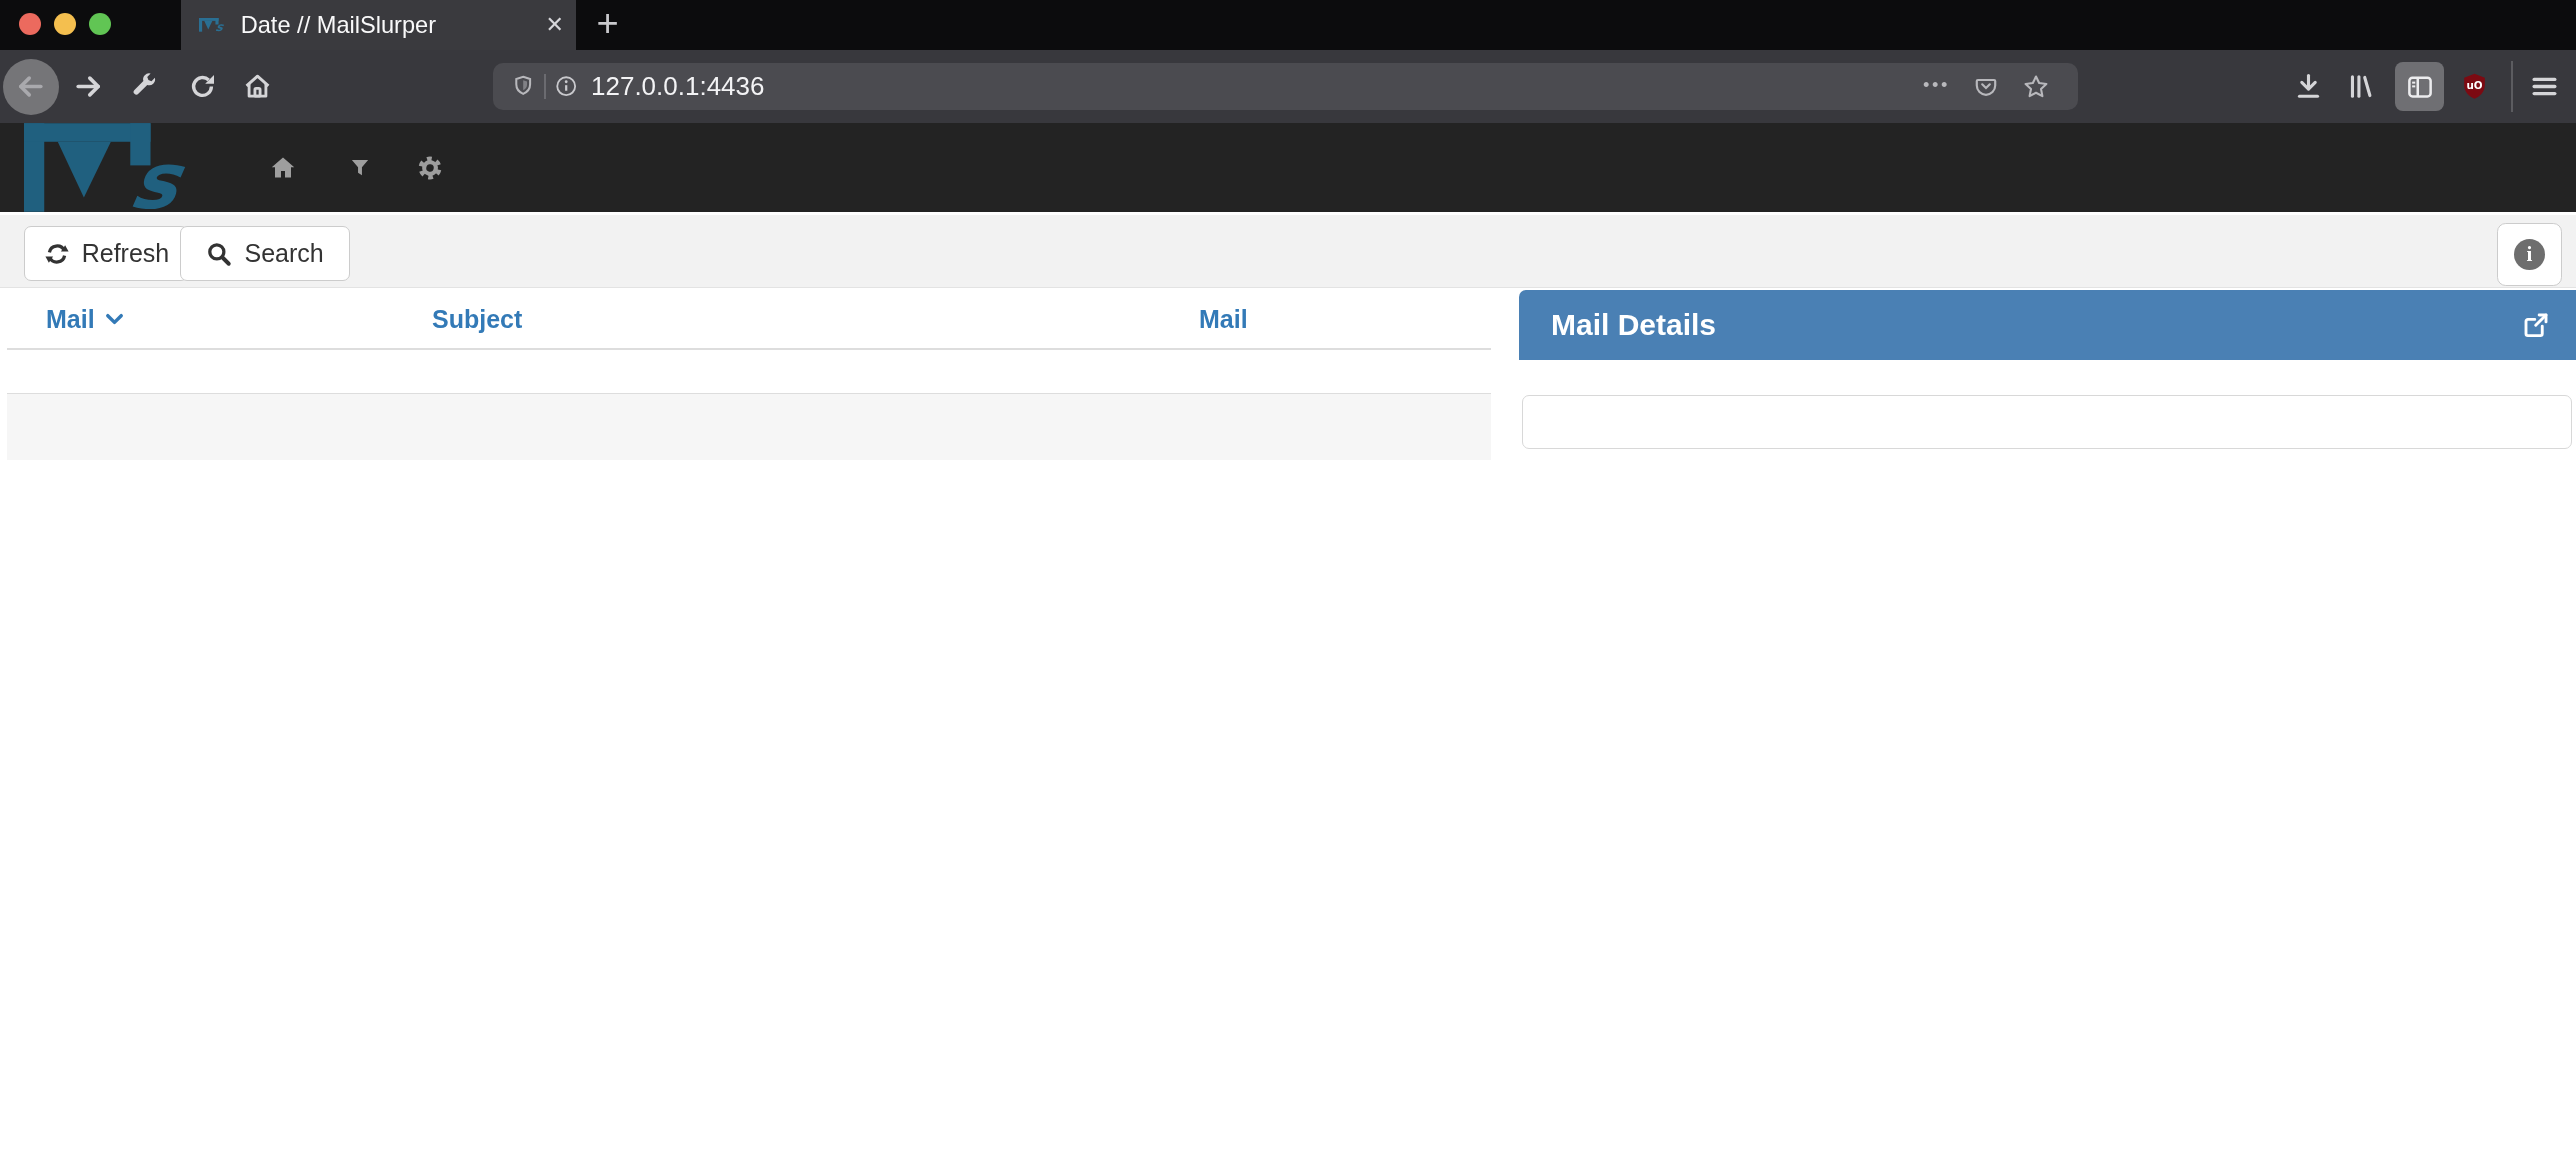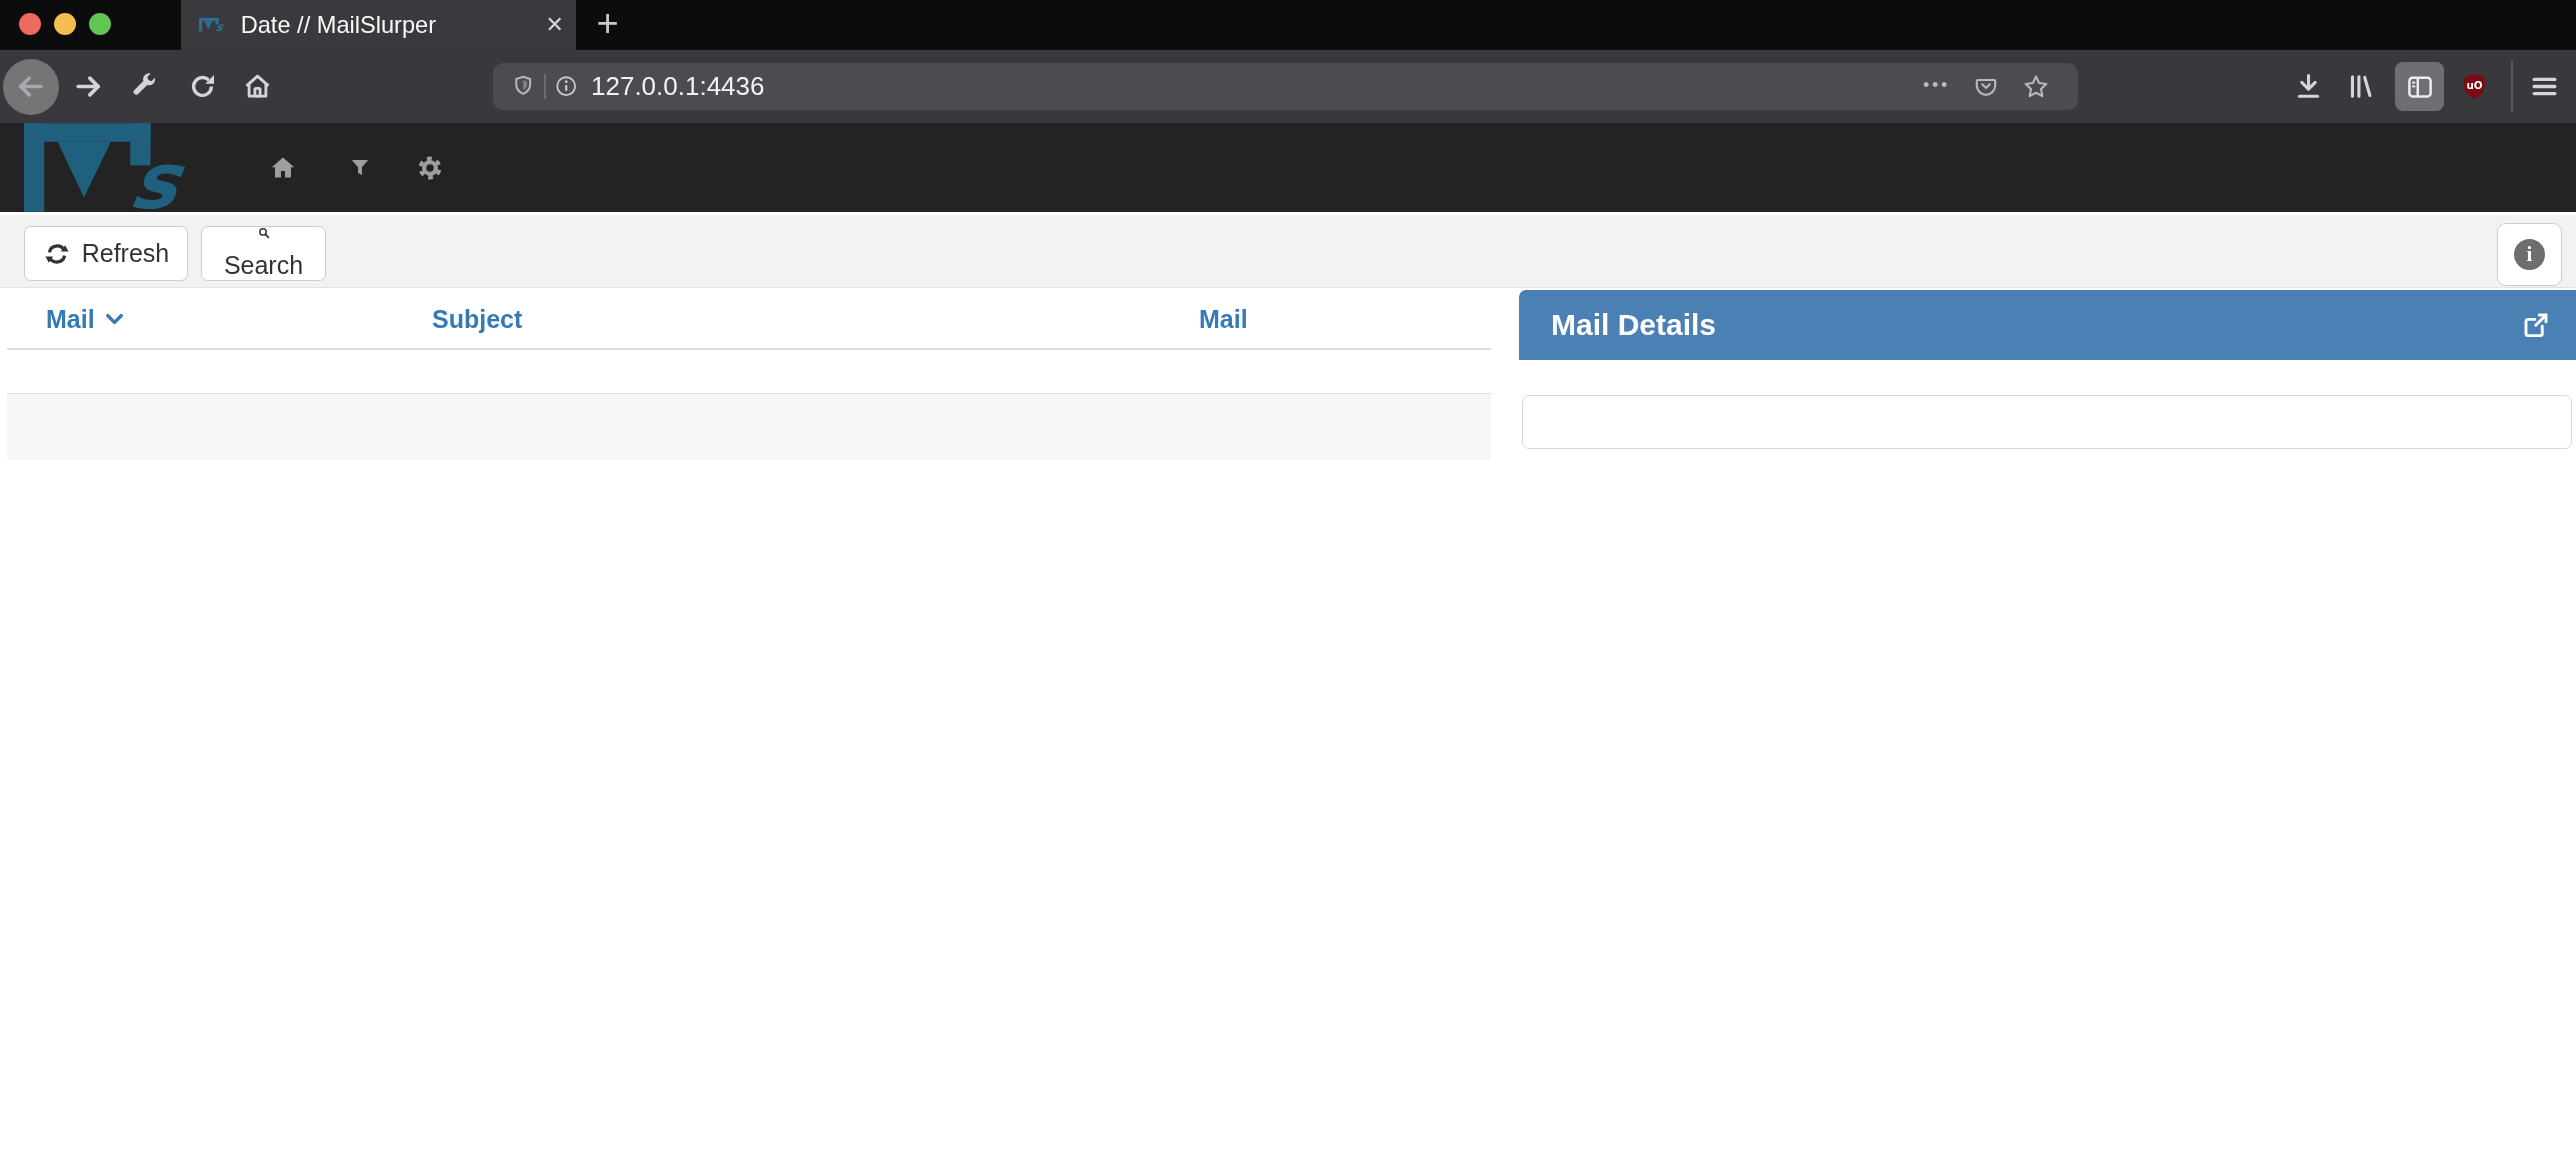--- a/index.html
+++ b/index.html
@@ -32,21 +32,21 @@
   
   #site-header{left:0;top:123px;width:2576px;height:89px;background:#232323;}
   .nav-ic{top:30px;width:30px;height:30px;}
 
   
   #page-toolbar{left:0;top:215px;width:2576px;height:72px;background:#f2f2f2;border-bottom:0.9px solid #e3e3e3;}
   .pbtn{top:11.3px;height:55px;background:#fff;border:1.7px solid #ccc;border-radius:7px;
         display:flex;align-items:center;justify-content:center;gap:12.2px;
         color:#333;font-size:25px;box-sizing:border-box;}
   #refresh-btn{left:24.4px;width:164px;}
-  #search-btn{left:201px;width:125px;flex-direction:column;}
+  #search-btn{left:180px;width:170px;}
   #info-btn{left:2497px;top:7.9px;width:65px;height:63px;background:#fff;border:1.7px solid #ccc;border-radius:8.7px;
             display:flex;align-items:center;justify-content:center;box-sizing:border-box;}
   #info-btn .info-circle{width:31px;height:31px;border-radius:50%;background:#6e6e6e;color:#fff;
             font-size:21px;font-weight:bold;font-family:"Liberation Serif","DejaVu Serif",serif;
             display:flex;align-items:center;justify-content:center;}
 
   
   #content{left:0;top:288px;width:2576px;height:869px;background:#fff;}
   #mail-table{left:7px;top:0;width:1484px;}
   #thead-row{left:0;top:0;width:1484px;height:62px;border-bottom:2.6px solid #ddd;box-sizing:border-box;}

